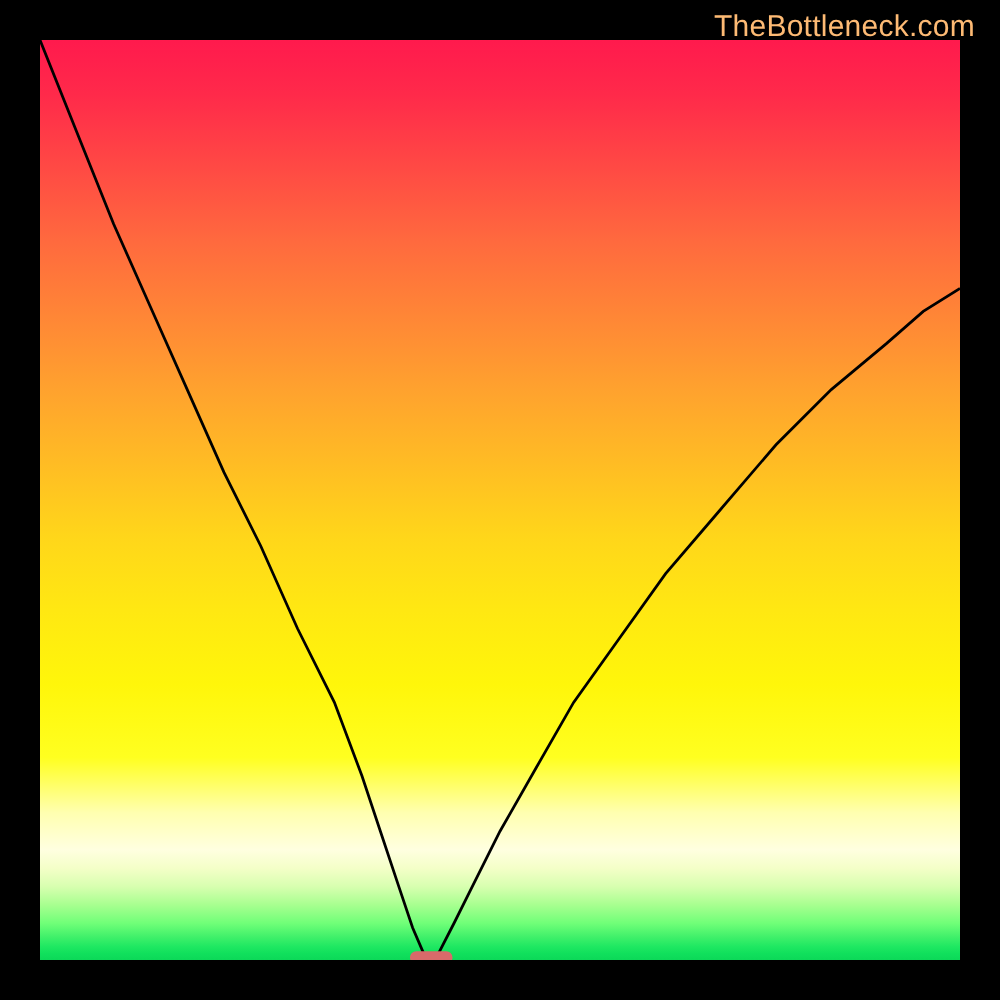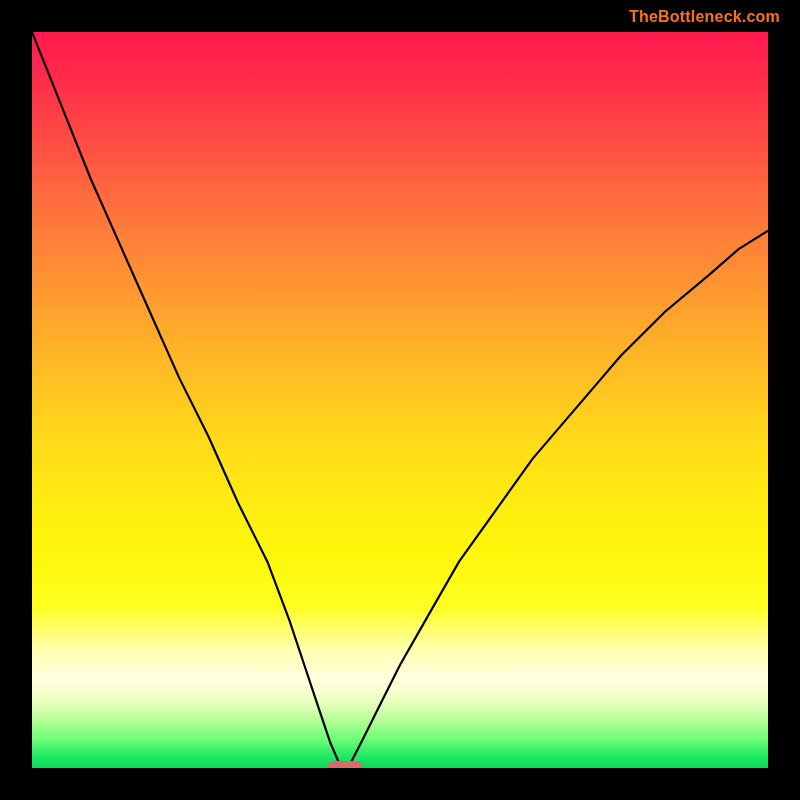--- a/index.html
+++ b/index.html
@@ -62,23 +62,23 @@
   .marker {
     position: absolute;
     height: 10px;
     border-radius: 5px;
     background: #d86a6a;
   }
   .watermark {
     position: absolute;
     top: 8px;
     right: 20px;
-    color: #f97316;
-    font-size: 16px;
-    font-weight: 700;
+    color: #fdba74;
+    font-size: 24px;
+    font-weight: 400;
     letter-spacing: 0.2px;
   }
 </style>
 </head>
 <body>
 
 <div class="frame">
 
   <div class="watermark">TheBottleneck.com</div>
 

